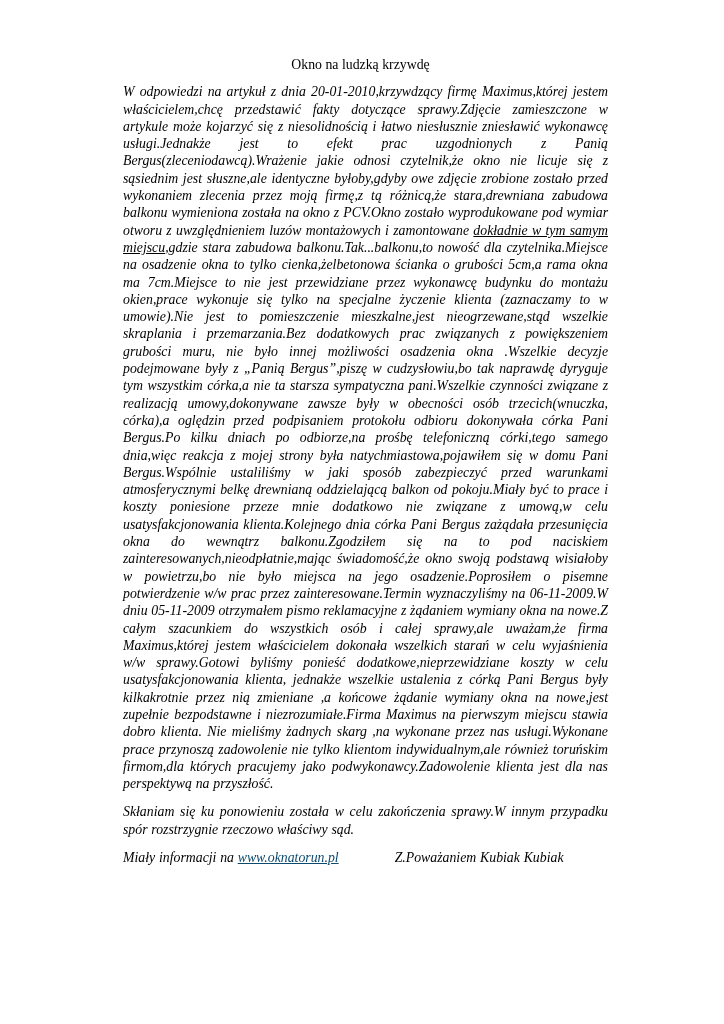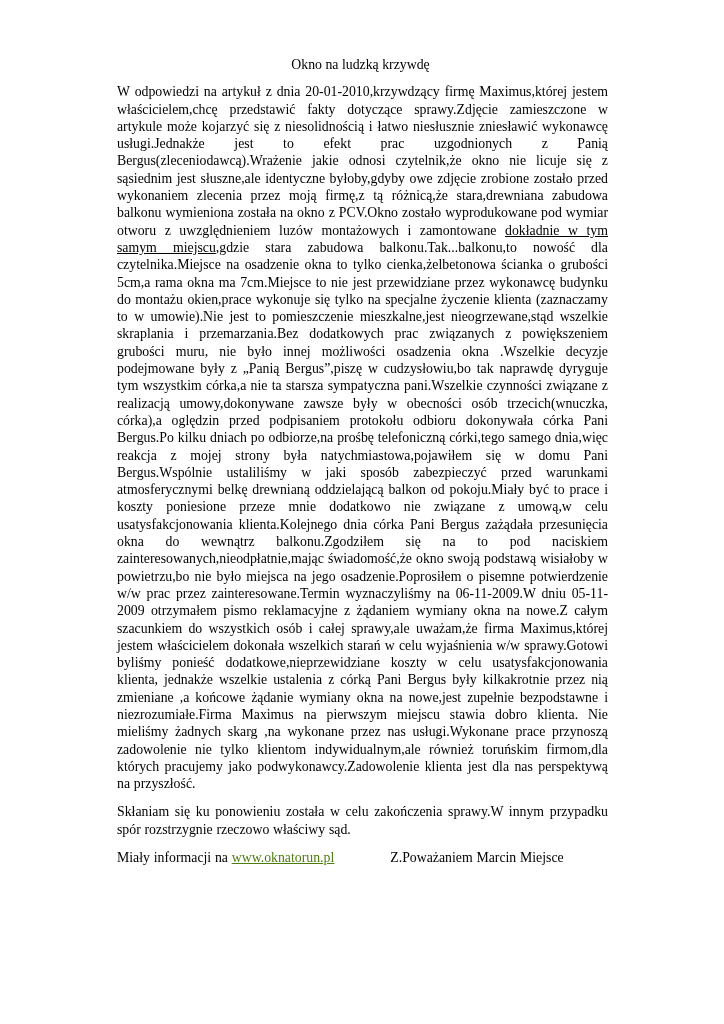--- a/index.html
+++ b/index.html
@@ -20,23 +20,24 @@
     line-height: 17.3px;
     color: #000000;
   }
   .title {
     margin: 0 0 10px 0;
     font-size: 13.8px;
     font-weight: normal;
     text-align: center;
   }
   .para {
-    margin: 0 0 11px 4px;
+    margin: 0 0 11px 10px;
     text-align: justify;
     word-spacing: 0.3px;
+    font-style: italic;
   }
   .para.no-justify {
     text-align: left;
   }
   .underlined {
     text-decoration: underline;
   }
   .link {
     color: #0000EE;
     text-decoration: underline;
@@ -51,15 +52,15 @@
 <body>
 
 <div class="page">
 
   <h1 class="title">Okno na ludzką krzywdę</h1>
 
   <p class="para"><span>W odpowiedzi na artykuł z dnia 20-01-2010,krzywdzący firmę Maximus,której jestem właścicielem,chcę przedstawić fakty dotyczące sprawy.Zdjęcie zamieszczone w artykule może kojarzyć się z niesolidnością i łatwo niesłusznie zniesławić wykonawcę usługi.Jednakże jest to efekt prac uzgodnionych z Panią Bergus(zleceniodawcą).Wrażenie jakie odnosi czytelnik,że okno nie licuje się z sąsiednim jest słuszne,ale identyczne byłoby,gdyby owe zdjęcie zrobione zostało przed wykonaniem zlecenia przez moją firmę,z tą różnicą,że stara,drewniana zabudowa balkonu wymieniona została na okno z PCV.Okno zostało wyprodukowane pod wymiar otworu z uwzględnieniem luzów montażowych i zamontowane </span><span class="underlined">dokładnie w tym samym miejscu</span><span>,gdzie stara zabudowa balkonu.Tak...balkonu,to nowość dla czytelnika.Miejsce na osadzenie okna to tylko cienka,żelbetonowa ścianka o grubości 5cm,a rama okna ma 7cm.Miejsce to nie jest przewidziane przez wykonawcę budynku do montażu okien,prace wykonuje się tylko na specjalne życzenie klienta (zaznaczamy to w umowie).Nie jest to pomieszczenie mieszkalne,jest nieogrzewane,stąd wszelkie skraplania i przemarzania.Bez dodatkowych prac związanych z powiększeniem grubości muru, nie było innej możliwości osadzenia okna .Wszelkie decyzje podejmowane były z „Panią Bergus”,piszę w cudzysłowiu,bo tak naprawdę dyryguje tym wszystkim córka,a nie ta starsza sympatyczna pani.Wszelkie czynności związane z realizacją umowy,dokonywane zawsze były w obecności osób trzecich(wnuczka, córka),a oględzin przed podpisaniem protokołu odbioru dokonywała córka Pani Bergus.Po kilku dniach po odbiorze,na prośbę telefoniczną córki,tego samego dnia,więc reakcja z mojej strony była natychmiastowa,pojawiłem się w domu Pani Bergus.Wspólnie ustaliliśmy w jaki sposób zabezpieczyć przed warunkami atmosferycznymi belkę drewnianą oddzielającą balkon od pokoju.Miały być to prace i koszty poniesione przeze mnie dodatkowo nie związane z umową,w celu usatysfakcjonowania klienta.Kolejnego dnia córka Pani Bergus zażądała przesunięcia okna do wewnątrz balkonu.Zgodziłem się na to pod naciskiem zainteresowanych,nieodpłatnie,mając świadomość,że okno swoją podstawą wisiałoby w powietrzu,bo nie było miejsca na jego osadzenie.Poprosiłem o pisemne potwierdzenie w/w prac przez zainteresowane.Termin wyznaczyliśmy na 06-11-2009.W dniu 05-11-2009 otrzymałem pismo reklamacyjne z żądaniem wymiany okna na nowe.Z całym szacunkiem do wszystkich osób i całej sprawy,ale uważam,że firma Maximus,której jestem właścicielem dokonała wszelkich starań w celu wyjaśnienia w/w sprawy.Gotowi byliśmy ponieść dodatkowe,nieprzewidziane koszty w celu usatysfakcjonowania klienta, jednakże wszelkie ustalenia z córką Pani Bergus były kilkakrotnie przez nią zmieniane ,a końcowe żądanie wymiany okna na nowe,jest zupełnie bezpodstawne i niezrozumiałe.Firma Maximus na pierwszym miejscu stawia dobro klienta. Nie mieliśmy żadnych skarg ,na wykonane przez nas usługi.Wykonane prace przynoszą zadowolenie nie tylko klientom indywidualnym,ale również toruńskim firmom,dla których pracujemy jako podwykonawcy.Zadowolenie klienta jest dla nas perspektywą na przyszłość.</span></p>
 
   <p class="para">Skłaniam się ku ponowieniu została w celu zakończenia sprawy.W innym przypadku spór rozstrzygnie rzeczowo właściwy sąd.</p>
 
-  <p class="para no-justify"><span>Miały informacji na </span><a class="link" href="#" style="color: #4d7c0f;">www.oknatorun.pl</a><span class="signature">Z.Poważaniem Marcin Miejsce</span></p>
+  <p class="para no-justify"><span>Miały informacji na </span><a class="link" href="#" style="color: #0c4a6e;">www.oknatorun.pl</a><span class="signature">Z.Poważaniem Kubiak Kubiak</span></p>
 
 </div>
 
 </body></html>

